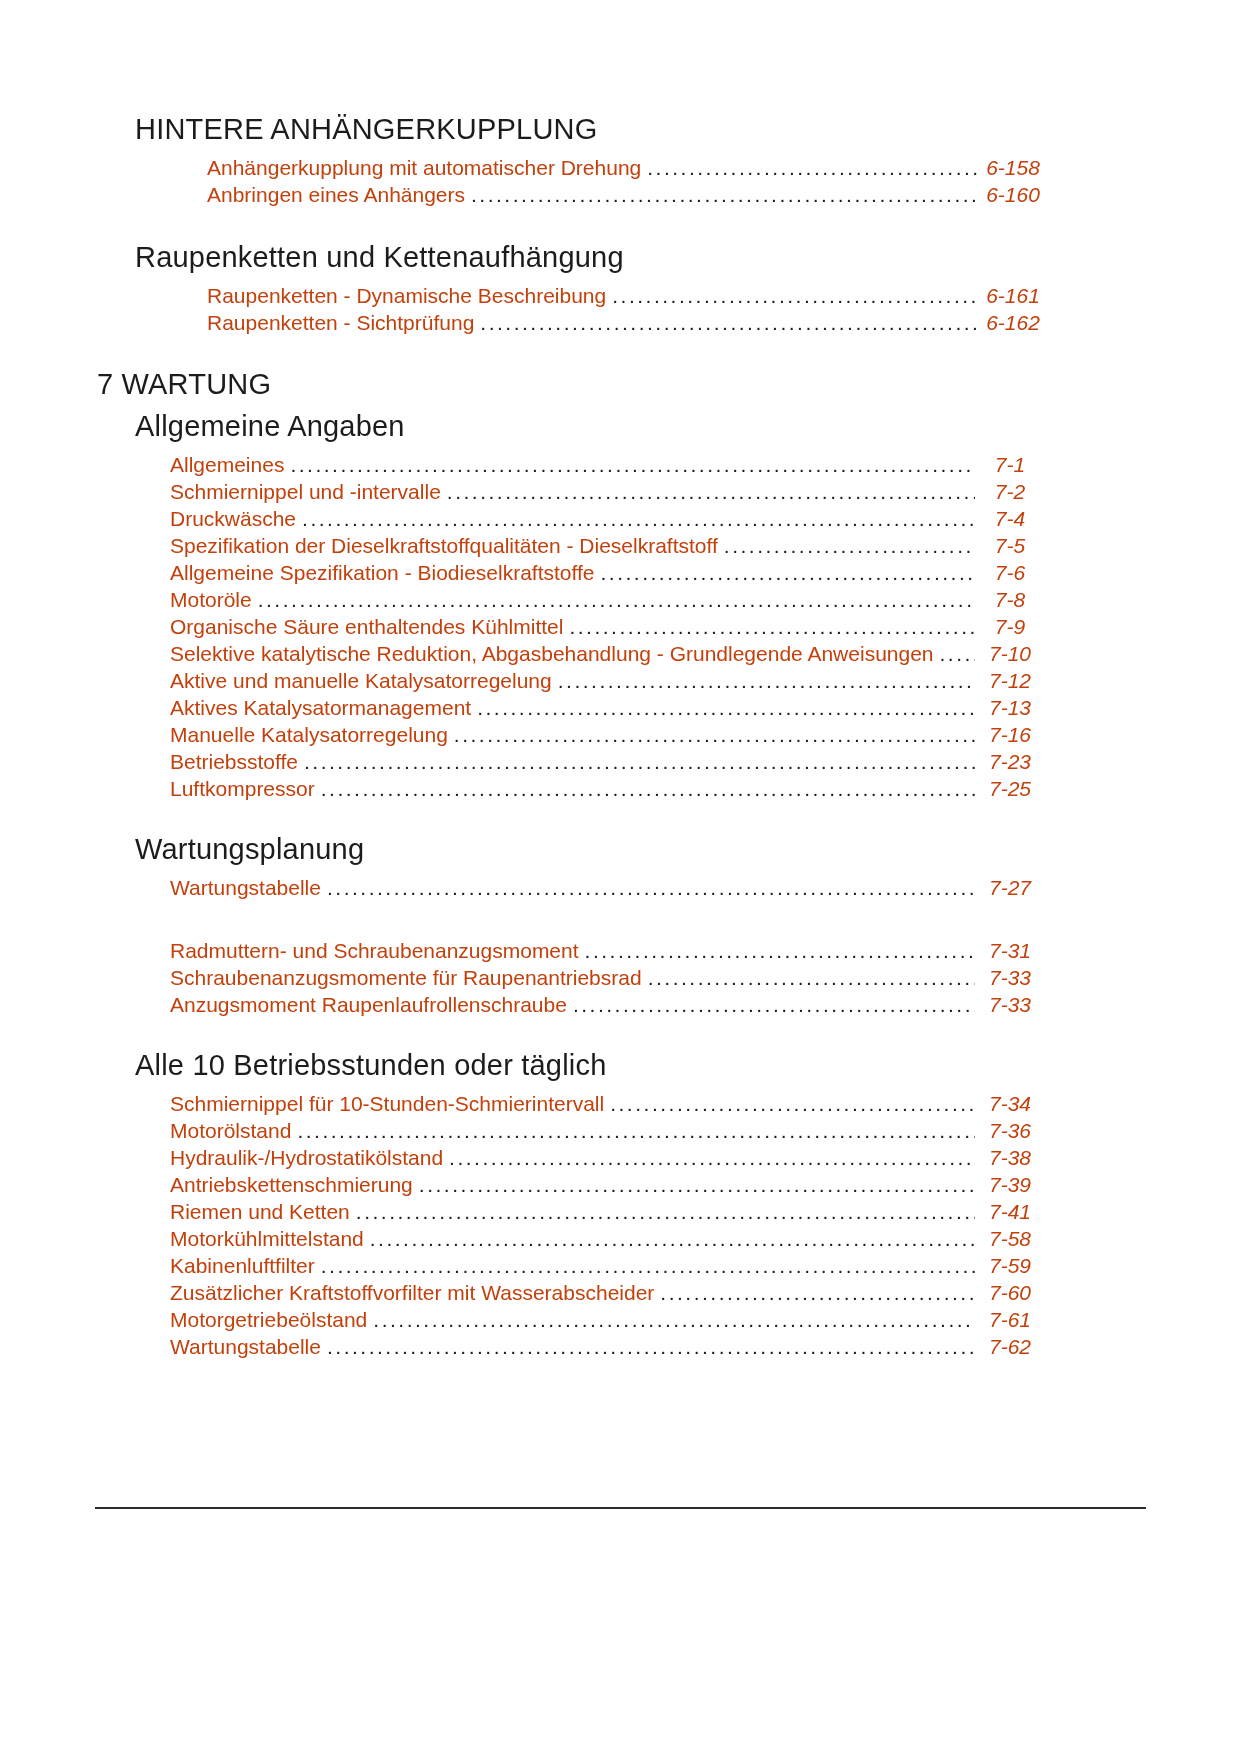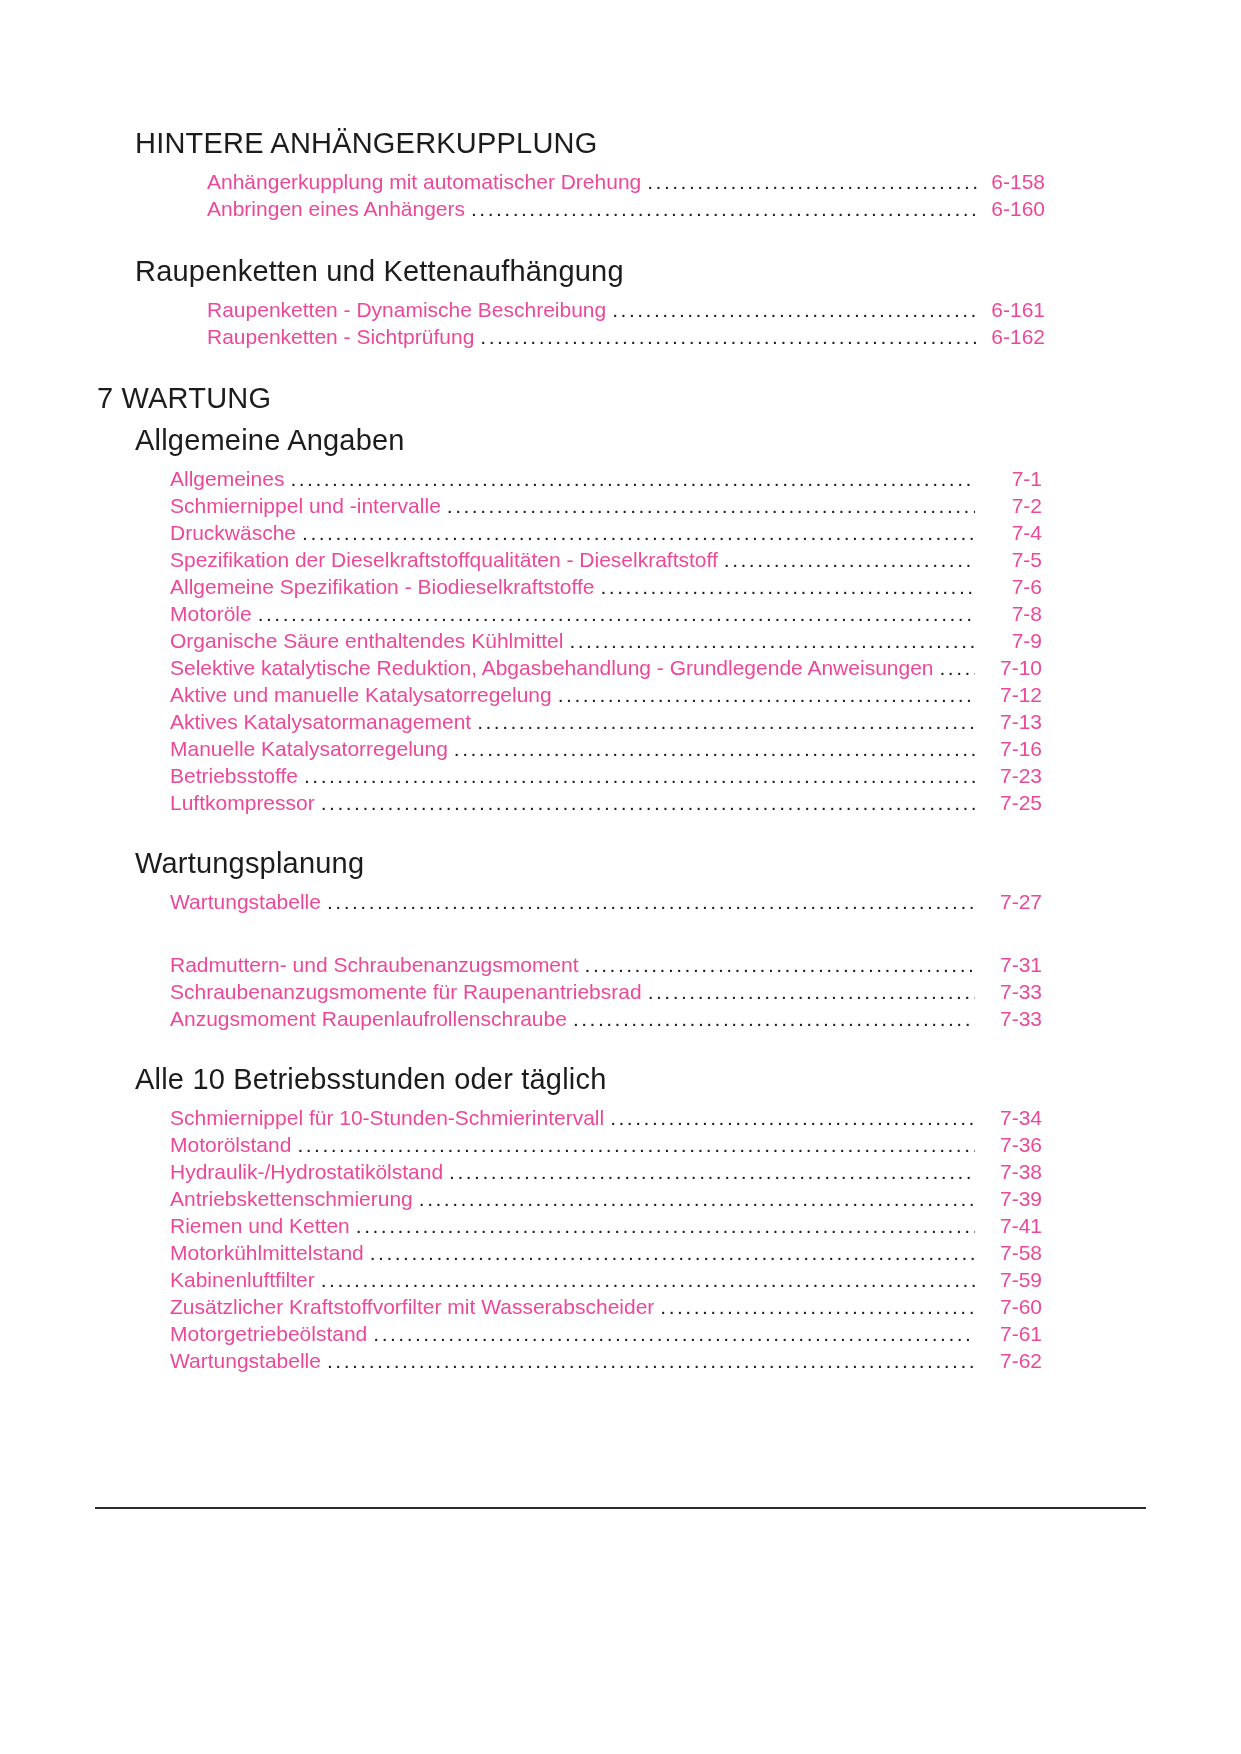--- a/index.html
+++ b/index.html
@@ -2,43 +2,43 @@
 <html><head>
 <meta charset="utf-8">
 <style>
   * { box-sizing: border-box; }
   html, body { margin: 0; padding: 0; background: #e8e8e8; }
   .page {
     width: 1241px; height: 1754px; margin: 0 auto; background: #ffffff;
     position: relative; overflow: hidden;
     font-family: "Liberation Sans", sans-serif; color: #1a1a1a;
   }
-  .toc { position: absolute; top: 14px; left: 0; right: 0; padding-top: 112px; }
+  .toc { position: absolute; top: 0; left: 0; right: 0; padding-top: 112px; }
   .sec { margin: 0; }
   .heading {
     font-size: 29px; line-height: 34px; font-weight: 400; letter-spacing: 0.2px;
     margin: 0 0 8px 135px; color: #1c1c1c; white-space: nowrap;
   }
   .heading.chapter { margin-left: 97px; }
   .entries { margin-left: 170px; width: 872px; }
   .entries.deep { margin-left: 207px; width: 838px; }
   .row {
     display: flex; align-items: baseline;
-    font-size: 21px; line-height: 27px; color: #ec4899;
+    font-size: 21px; line-height: 27px; color: #c2410c;
   }
   .t { white-space: nowrap; flex: 0 1 auto; }
   .leader {
     flex: 1 1 auto; overflow: hidden; white-space: nowrap;
     min-width: 10px; margin: 0 3px 0 6px;
   }
   .leader::after {
     content: "........................................................................................................................................................................................";
     letter-spacing: 2.5px; color: #1c1c1c;
   }
-  .p { flex: 0 0 auto; width: 64px; text-align: right; white-space: nowrap; }
+  .p { flex: 0 0 auto; width: 64px; text-align: center; white-space: nowrap; font-style: italic; }
   .rule {
     position: absolute; left: 95px; top: 1507px; width: 1051px; height: 2px;
     background: #2b2b2b;
   }
   
   .gap-0 { margin-top: 0; }
   .gap-32 { margin-top: 32px; }
   .gap-31 { margin-top: 31px; }
   .gap-2  { margin-top: 2px; }
   .gap-30 { margin-top: 30px; }

